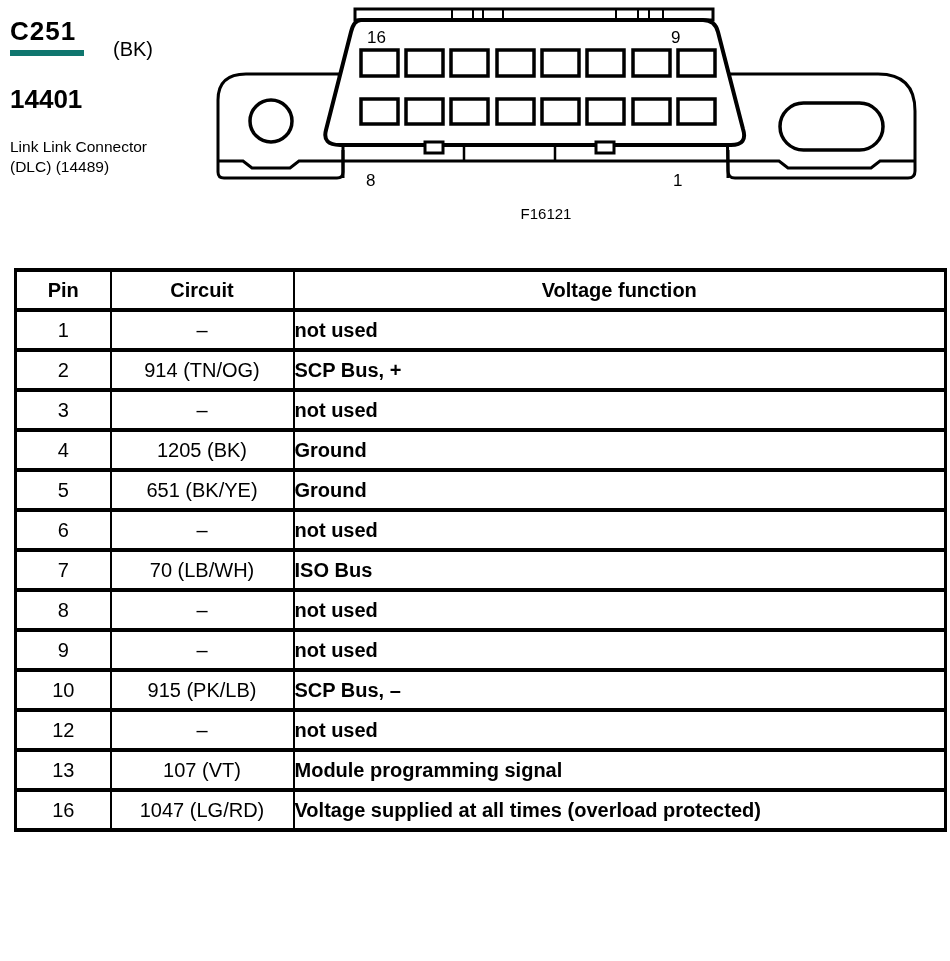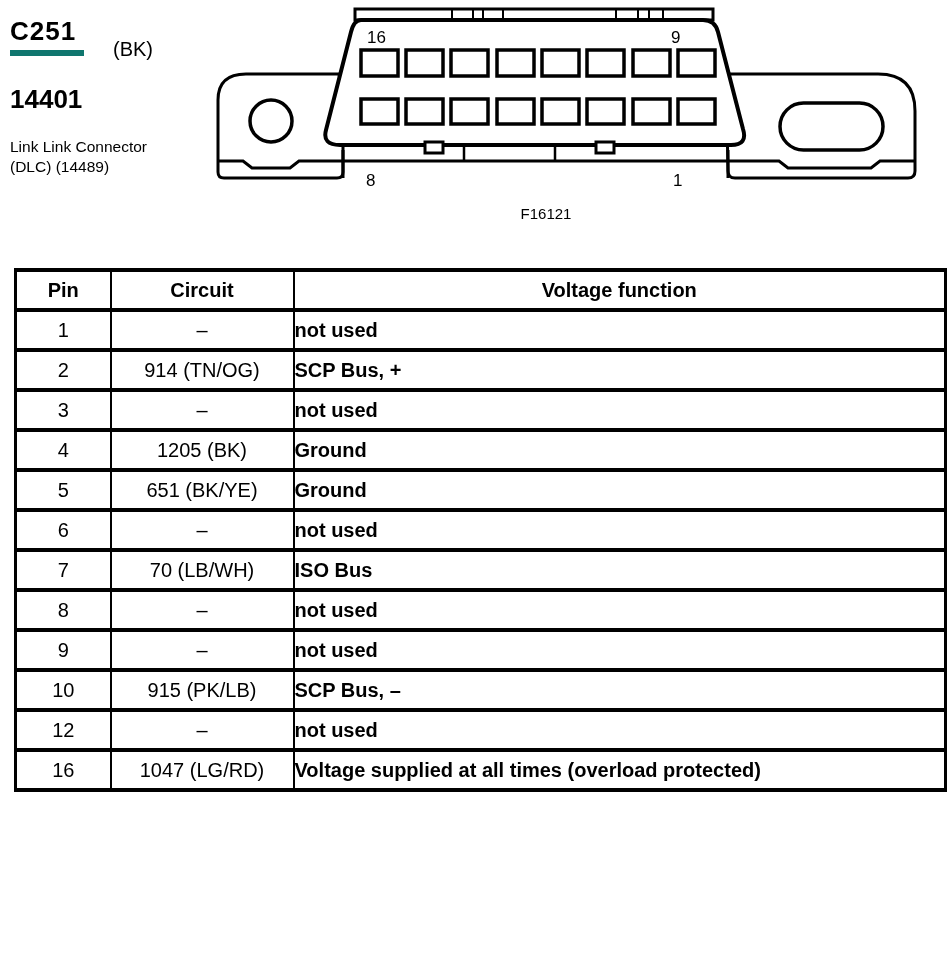--- a/index.html
+++ b/index.html
@@ -180,18 +180,23 @@
         <td class="c0">10</td>
         <td class="c1">915 (PK/LB)</td>
         <td class="c2">SCP Bus, –</td>
       </tr>
       <tr>
         <td class="c0">12</td>
         <td class="c1">–</td>
         <td class="c2">not used</td>
       </tr>
       <tr>
+        <td class="c0">13</td>
+        <td class="c1">107 (VT)</td>
+        <td class="c2">Module programming signal</td>
+      </tr>
+      <tr>
         <td class="c0">16</td>
         <td class="c1">1047 (LG/RD)</td>
         <td class="c2">Voltage supplied at all times (overload protected)</td>
       </tr>
     </tbody>
 </table>
 
 </body></html>

